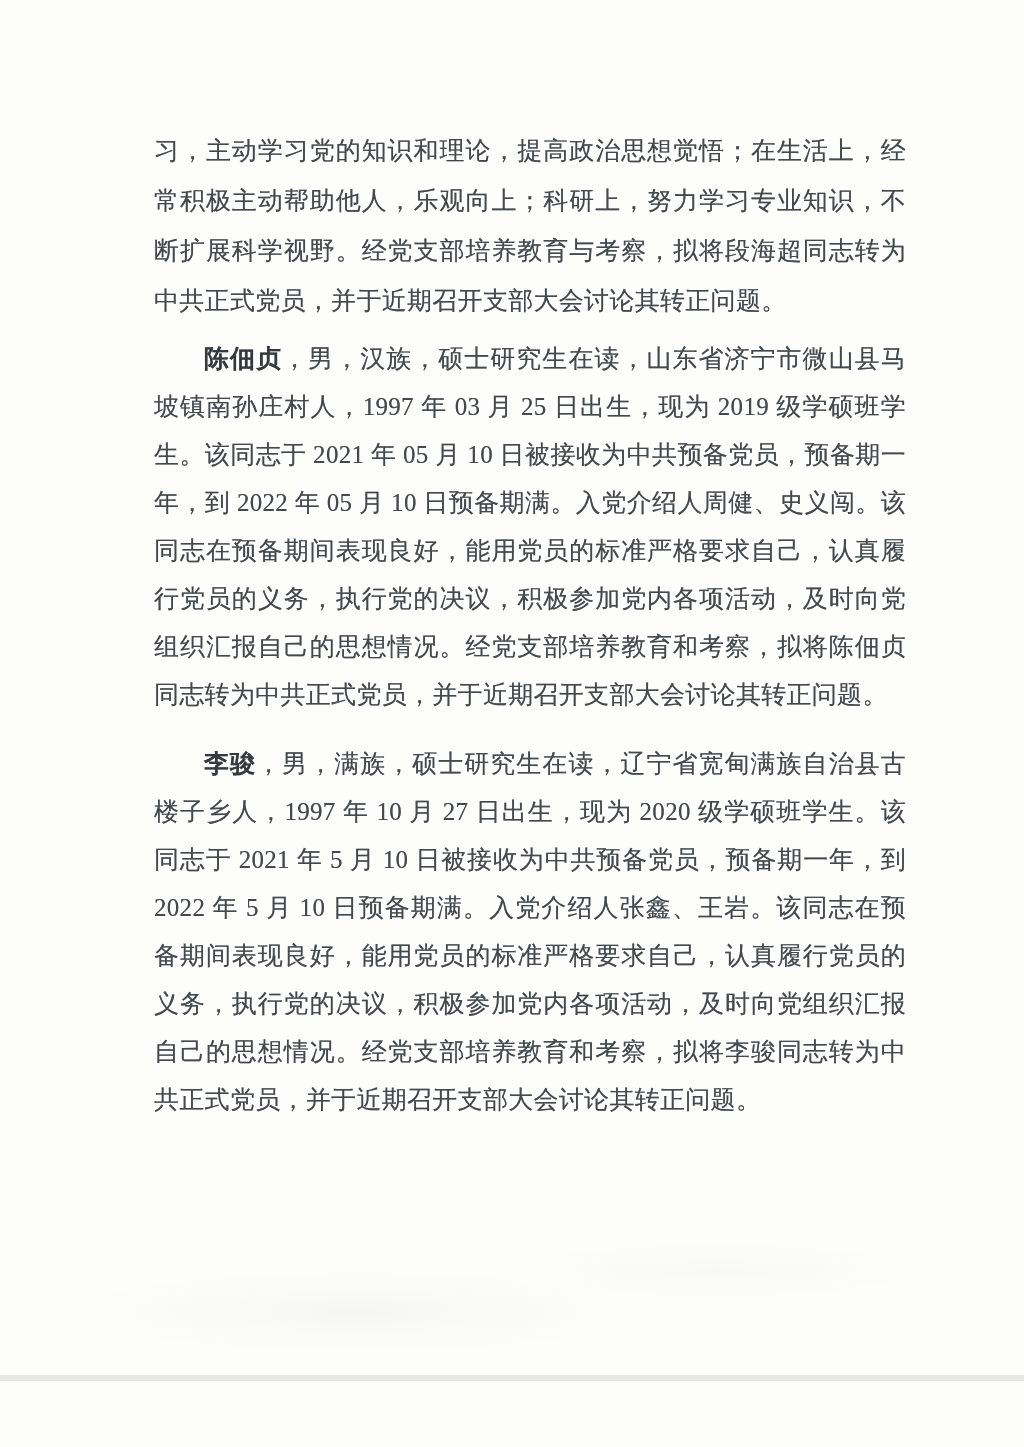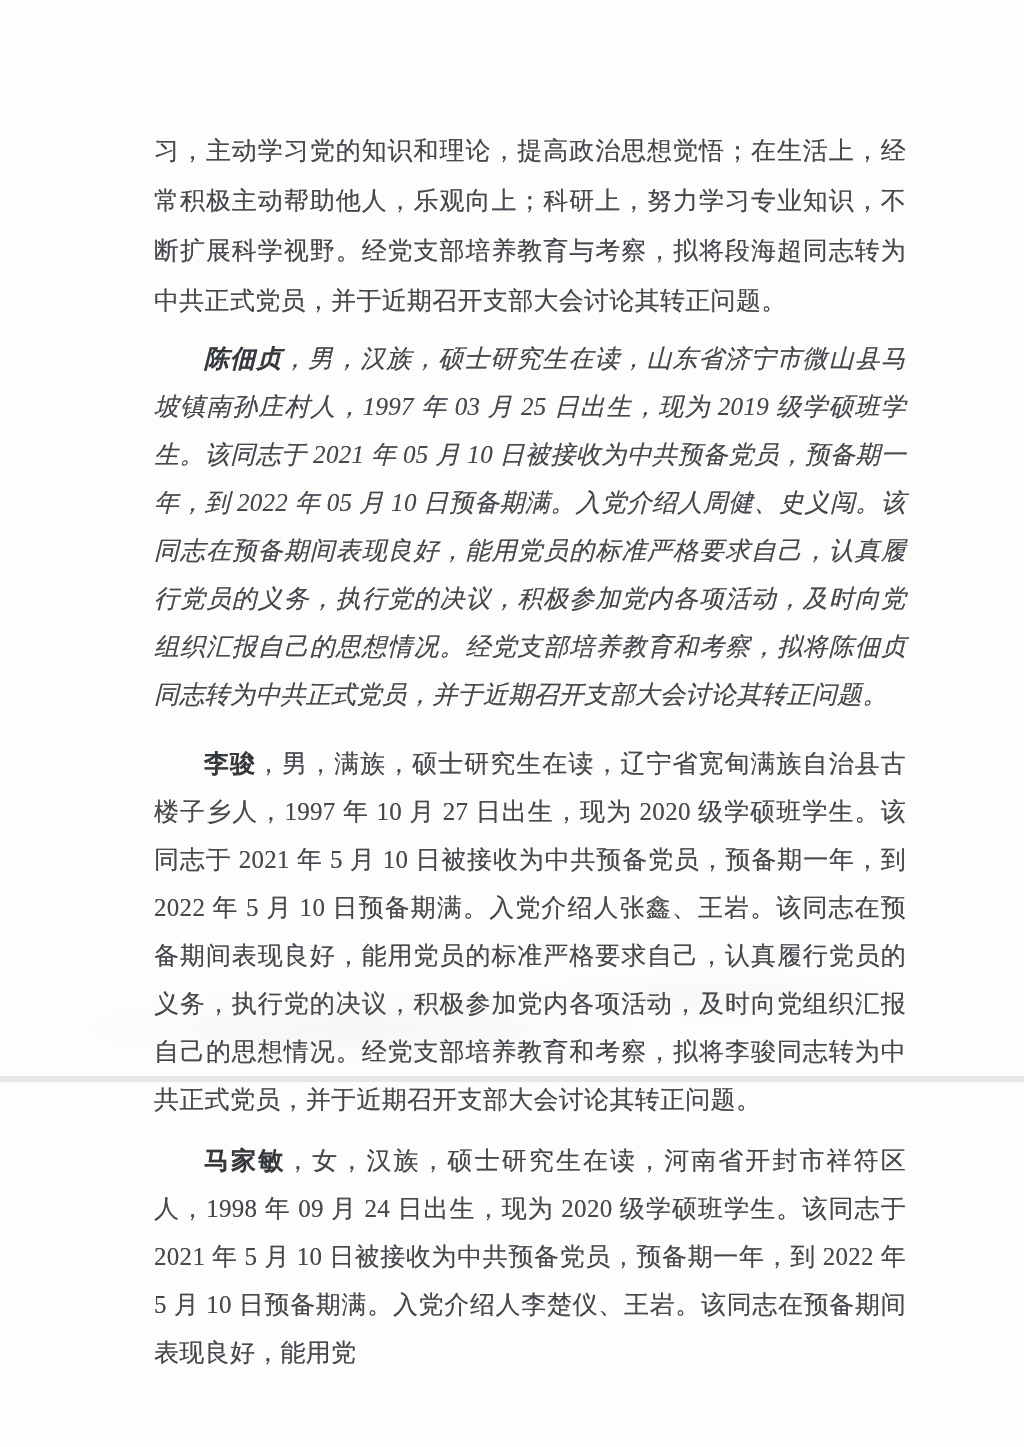--- a/index.html
+++ b/index.html
@@ -4,21 +4,21 @@
 <style>
   * { margin: 0; padding: 0; box-sizing: border-box; }
   html, body {
     width: 1024px; height: 1447px;
     overflow: hidden;
     background: #fdfdfc;
     font-family: "Liberation Serif", "DejaVu Serif", serif;
   }
   .page {
     position: relative;
-    width: 1024px; height: 1082px;
+    width: 1024px; height: 1381px;
     background:
       radial-gradient(ellipse 420px 60px at 35% 95%, rgba(120,120,118,0.05), rgba(0,0,0,0) 70%),
       radial-gradient(ellipse 300px 40px at 70% 92%, rgba(120,120,118,0.04), rgba(0,0,0,0) 70%),
       #fdfdfc;
   }
   .para {
     position: absolute;
     left: 154px;
     width: 752px;
     font-size: 25px;
@@ -27,21 +27,21 @@
     text-align: justify;
     text-justify: inter-character;
     letter-spacing: 0.3px;
     text-shadow: 0 0 0.5px rgba(69,72,78,0.55);
   }
   .para b {
     font-weight: bold;
     color: #35383d;
   }
   #para-1 { top: 126px; line-height: 50px; }
-  #para-2 { top: 335px; font-style: italic; }
+  #para-2 { top: 335px; }
   #para-3 { top: 740px; }
   #para-4 { top: 1137px; }
   .indent-first { text-indent: 50px; }
   .bottom-edge {
     position: absolute;
     left: 0; bottom: 0;
     width: 1024px; height: 6px;
     background: #e7e7e5;
   }
 </style>
@@ -49,16 +49,15 @@
 <body>
 
 <div class="page">
 
   <p class="para" id="para-1"><span>习，主动学习党的知识和理论，提高政治思想觉悟；在生活上，经常积极主动帮助他人，乐观向上；科研上，努力学习专业知识，不断扩展科学视野。经党支部培养教育与考察，拟将段海超同志转为中共正式党员，并于近期召开支部大会讨论其转正问题。</span></p>
 
   <p class="para indent-first" id="para-2"><b>陈佃贞</b><span>，男，汉族，硕士研究生在读，山东省济宁市微山县马坡镇南孙庄村人，1997 年 03 月 25 日出生，现为 2019 级学硕班学生。该同志于 2021 年 05 月 10 日被接收为中共预备党员，预备期一年，到 2022 年 05 月 10 日预备期满。入党介绍人周健、史义闯。该同志在预备期间表现良好，能用党员的标准严格要求自己，认真履行党员的义务，执行党的决议，积极参加党内各项活动，及时向党组织汇报自己的思想情况。经党支部培养教育和考察，拟将陈佃贞同志转为中共正式党员，并于近期召开支部大会讨论其转正问题。</span></p>
 
   <p class="para indent-first" id="para-3"><b>李骏</b><span>，男，满族，硕士研究生在读，辽宁省宽甸满族自治县古楼子乡人，1997 年 10 月 27 日出生，现为 2020 级学硕班学生。该同志于 2021 年 5 月 10 日被接收为中共预备党员，预备期一年，到 2022 年 5 月 10 日预备期满。入党介绍人张鑫、王岩。该同志在预备期间表现良好，能用党员的标准严格要求自己，认真履行党员的义务，执行党的决议，积极参加党内各项活动，及时向党组织汇报自己的思想情况。经党支部培养教育和考察，拟将李骏同志转为中共正式党员，并于近期召开支部大会讨论其转正问题。</span></p>
 
-  <p class="para indent-first" id="para-4"><b>马家敏</b><span>，女，汉族，硕士研究生在读，河南省开封市祥符区人，1998 年 09 月 24 日出生，现为 2020 级学硕班学生。该同志于 2021 年 5 月 10 日被接收为中共预备党员，预备期一年，到 2022 年 5 月 10 日预备期满。入党介绍人李楚仪、王岩。该同志在预备期间表现良好，能用党</span></p>
 
   <div class="bottom-edge"></div>
 </div>
 
 </body></html>

